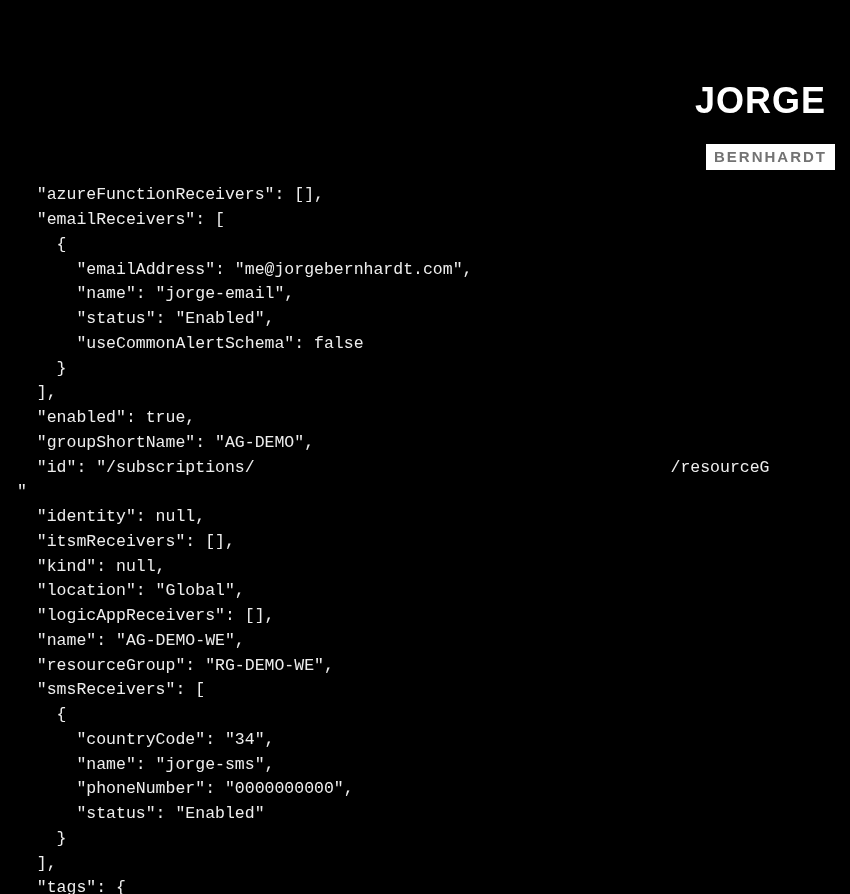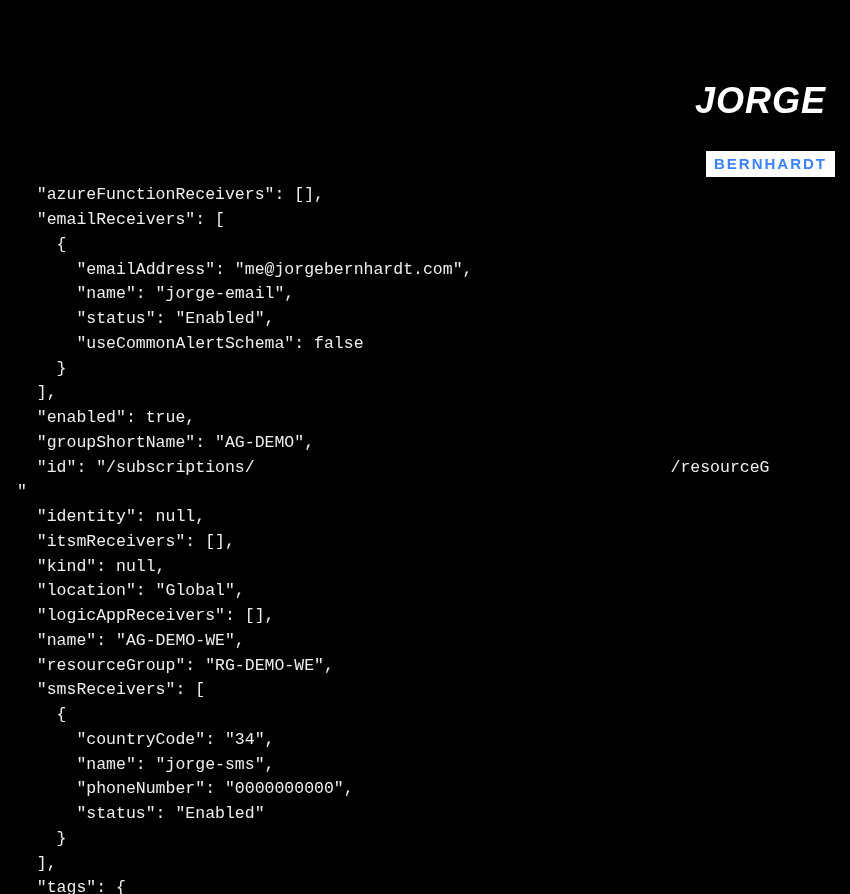--- a/index.html
+++ b/index.html
@@ -27,31 +27,30 @@
       text-align: center;
       z-index: 10;
     }
     .watermark-top {
       font-family: Arial, Helvetica, sans-serif;
       font-weight: 900;
       font-size: 36px;
       letter-spacing: 1px;
       color: #ffffff;
       line-height: 0.9;
-      font-style: italic;
     }
     .watermark-bottom {
       font-family: Arial, Helvetica, sans-serif;
       font-weight: 900;
       font-size: 15px;
       letter-spacing: 2px;
       background-color: #ffffff;
-      color: #3b82f6;
+      color: #737373;
       padding: 2px 8px;
-      margin-top: 9px;
+      margin-top: 2px;
       display: inline-block;
     }
     .terminal-line {
       color: #eeeeee;
     }
     .content {
       padding-left: 12px;
     }
   </style>
 </head>

